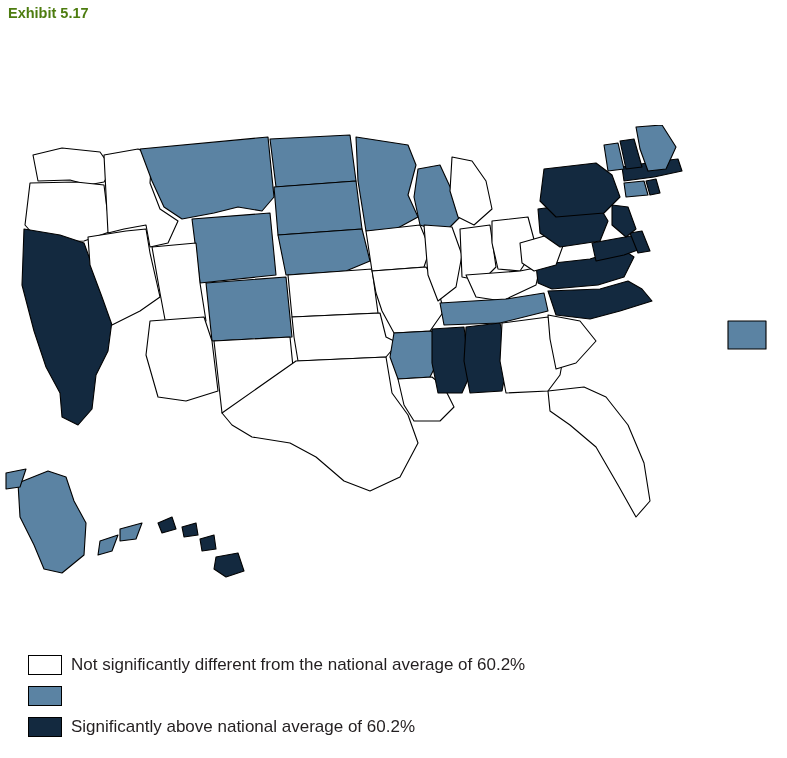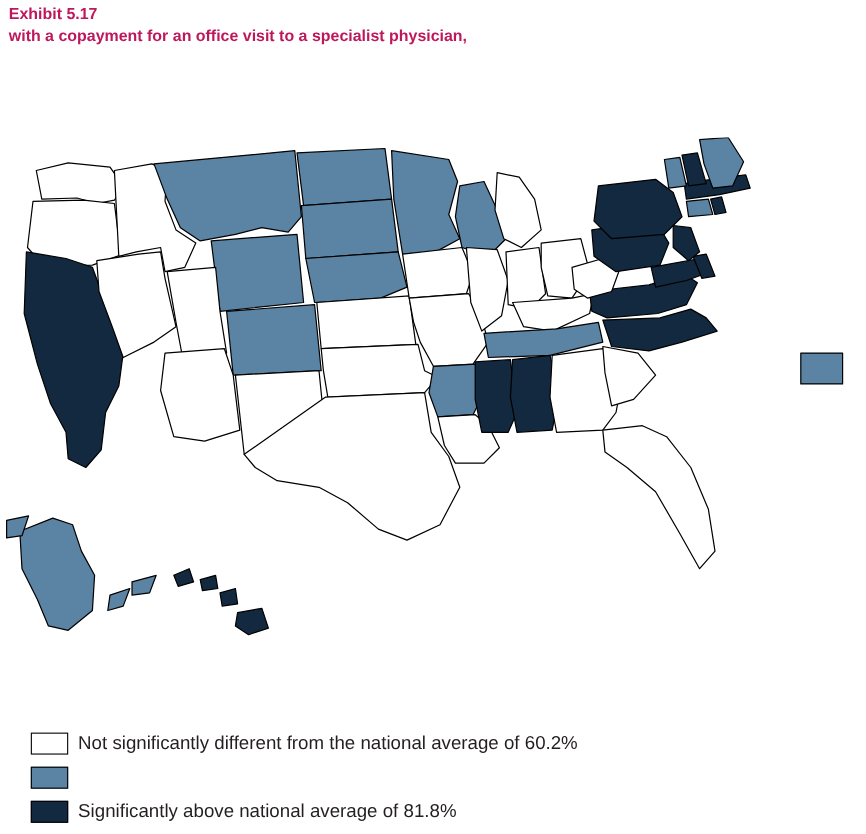--- a/index.html
+++ b/index.html
@@ -24,41 +24,41 @@
     position: absolute;
     left: 8px;
     top: 4px;
     width: 760px;
   }
   .title-line {
     font-size: 14.5px;
     font-weight: bold;
     line-height: 19.5px;
     white-space: nowrap;
-    color: #be185d;
+    color: #4d7c0f;
   }
   .map-wrap {
     position: absolute;
     left: 0px;
     top: 125px;
     width: 787px;
     height: 510px;
   }
   .map-wrap svg {
     display: block;
   }
   .legend {
     position: absolute;
     left: 28px;
     top: 655px;
     width: 740px;
   }
   .legend-row {
     display: flex;
-    align-items: flex-end;
+    align-items: flex-start;
     height: 31px;
   }
   .swatch {
     width: 34px;
     height: 20px;
     border: 1.6px solid #000000;
     box-sizing: border-box;
     margin-right: 9px;
     flex: 0 0 auto;
   }
@@ -69,21 +69,20 @@
     white-space: nowrap;
   }
 </style>
 </head>
 <body>
 
 <div id="page">
 
   <div class="title-block">
     <div class="title-line">Exhibit 5.17</div>
-    <div class="title-line">with a copayment for an office visit to a specialist physician,</div>
   </div>
 
   <div class="map-wrap">
     <svg id="us-map" width="787" height="510" viewBox="0 0 787 510">
       <g id="states" stroke="#000000" stroke-width="1.1" stroke-linejoin="round">
           <path d="M33,30 L62,23 L100,27 L112,44 L104,57 L88,60 L70,55 L38,56 Z" fill="#ffffff"></path>
           <path d="M30,58 L76,57 L104,60 L107,84 L112,106 L84,116 L40,117 L25,100 Z" fill="#ffffff"></path>
           <path d="M24,104 L60,110 L84,118 L92,140 L106,170 L112,196 L108,226 L96,250 L92,284 L78,300 L62,292 L60,268 L46,242 L34,206 L22,160 Z" fill="#13293f"></path>
           <path d="M88,112 L126,106 L146,104 L150,128 L160,172 L140,186 L112,200 L102,172 L90,140 Z" fill="#ffffff"></path>
           <path d="M104,30 L138,24 L152,30 L150,58 L160,84 L178,96 L168,118 L150,122 L146,100 L124,104 L108,108 Z" fill="#ffffff"></path>
@@ -146,17 +145,17 @@
   <div class="legend">
     <div class="legend-row">
       <span class="swatch" style="background:#ffffff"></span>
       <span class="legend-label">Not significantly different from the national average of 60.2%</span>
     </div>
     <div class="legend-row">
       <span class="swatch" style="background:#5b83a3"></span>
     </div>
     <div class="legend-row">
       <span class="swatch" style="background:#13293f"></span>
-      <span class="legend-label">Significantly above national average of 81.8%</span>
+      <span class="legend-label">Significantly above national average of 60.2%</span>
     </div>
   </div>
 
 </div>
 
 </body></html>

